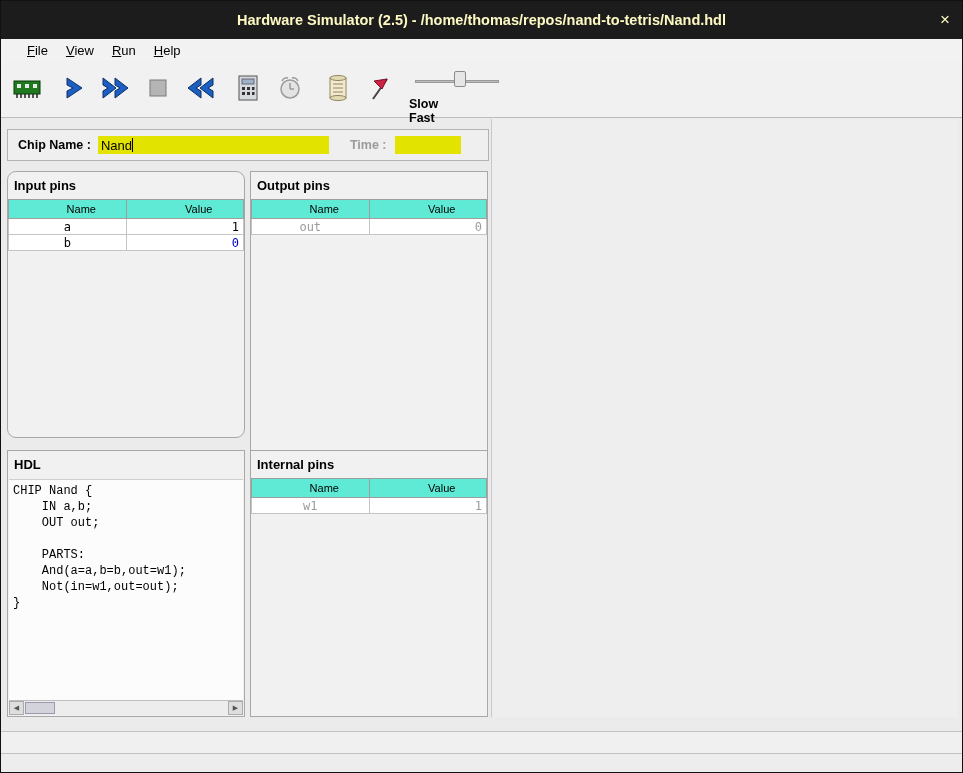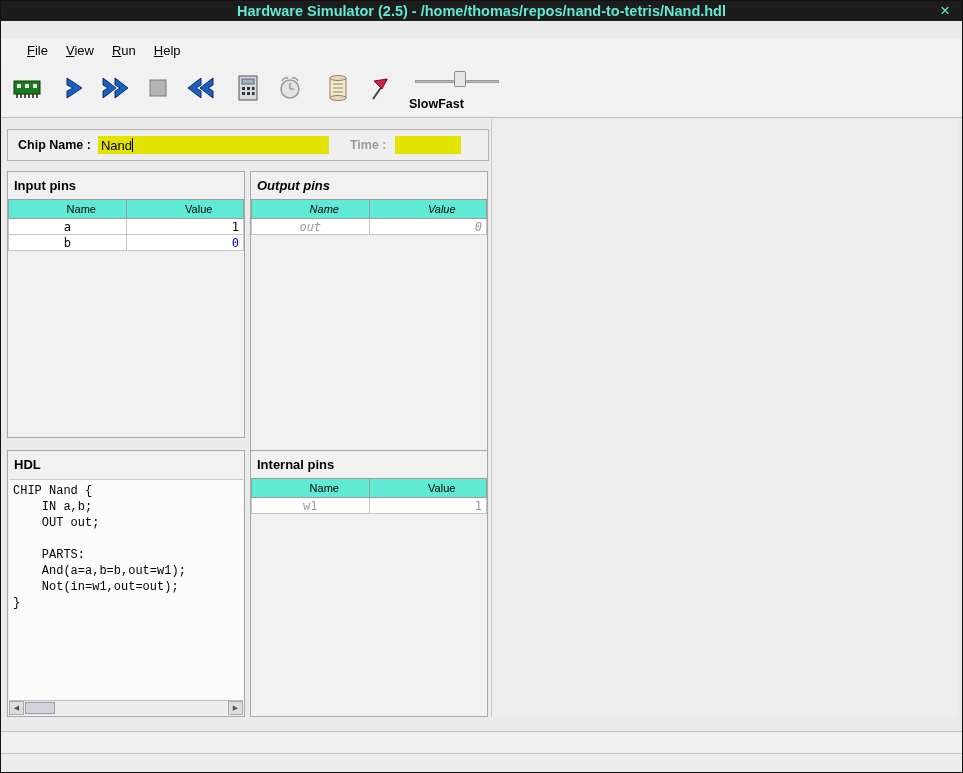--- a/index.html
+++ b/index.html
@@ -1,39 +1,39 @@
 <!DOCTYPE html>
 <html><head>
 <meta charset="utf-8">
 <style>
   * { margin:0; padding:0; box-sizing:border-box; }
   html,body { background:#777; }
   body { font-family:"Liberation Sans", sans-serif; }
   .window { position:relative; width:963px; height:773px; background:#ebebeb; border:1px solid #111; overflow:hidden; }
 
   
-  .titlebar { position:absolute; top:0; left:0; right:0; height:20px; background:#1c1c1c; color:#5eead4;
+  .titlebar { position:absolute; top:0; left:0; right:0; height:38px; background:#1c1c1c; color:#fef9c3;
               display:flex; align-items:center; justify-content:center; font-weight:bold; font-size:14.5px;text-align:right; }
   .titlebar .close { position:absolute; right:12px; top:50%; transform:translateY(-50%); font-size:17px; font-weight:normal; cursor:pointer; }
 
   
   .menubar { position:absolute; top:38px; left:0; right:0; height:22px; background:#f2f2f2; display:flex; align-items:center;
              padding-left:17px; font-size:13px; }
   .menu-item { padding:2px 9px; cursor:default; }
 
   
   .toolbar { position:absolute; top:60px; left:0; right:0; height:57px; background:#f1f1f1; border-bottom:1px solid #bdbdbd; }
   .tbtn { position:absolute; top:9px; width:32px; height:36px; display:flex; align-items:center; justify-content:center; cursor:pointer; }
   .tbtn svg { display:block; }
 
   .slider-group { position:absolute; left:408px; top:4px; width:96px; }
   .slider { position:relative; height:22px; margin:4px 6px 0 6px; cursor:pointer; }
   .slider-track { position:absolute; left:0; right:0; top:11px; height:3px; background:#bdbdbd; border:1px solid #9a9a9a; }
   .slider-thumb { position:absolute; left:46%; top:2px; width:12px; height:16px; background:#e6e6e6; border:1px solid #8b8b8b; border-radius:2px; }
-  .slider-labels { display:flex; font-weight:bold; font-size:12.5px; margin-top:6px; }
+  .slider-labels { display:flex; justify-content:space-between; font-weight:bold; font-size:12.5px; margin-top:6px;flex-direction:column; }
 
   .group { position:absolute; top:63px; height:48px; border:1px solid #dcdcdc; background:#f1f1f1; }
   .group-label { font-size:12.5px; padding:2px 0 1px 4px; white-space:nowrap; }
   .combo { display:flex; align-items:center; height:21px; margin:1px 3px 0 3px; background:#fff; border:1px solid #8a8a8a; font-size:12.5px; cursor:pointer; }
   .combo-value { padding-left:4px; white-space:nowrap; overflow:hidden; flex:1; }
   .combo-btn { width:17px; align-self:stretch; display:flex; align-items:center; justify-content:center; background:#d7d7d7;
                border-left:1px solid #8a8a8a; font-size:8px; color:#333; }
   .g-animate { left:506px; width:141px; }
   .g-format  { left:649px; width:75px;  }
   .g-view    { left:726px; width:84px;  }
@@ -44,22 +44,22 @@
   .chipbar .lbl { font-weight:bold; margin-left:10px; white-space:nowrap; }
   .chipbar .lbl-gray { color:#9b9b9b; font-weight:bold; margin-left:21px; white-space:nowrap; }
   .yfield { background:#e3e300; height:18px; display:flex; align-items:center; padding-left:3px; font-size:13px; }
   .f-chip { width:231px; margin-left:7px; }
   .f-time { width:66px; margin-left:8px; }
   .caret { width:1px; height:14px; background:#000; }
 
   
   .panel { position:absolute; border:1px solid #a8a8a8; background:#f1f1f1; }
   .panel-title { font-weight:bold; font-size:13px; padding:6px 0 4px 6px; height:27px; }
-  .p-inpins  { left:6px;   top:170px; width:238px; height:267px; }
-  .p-outpins { left:249px; top:170px; width:238px; height:319px;font-style:italic; }
+  .p-inpins  { left:6px;   top:170px; width:238px; height:267px;border-radius:9px; }
+  .p-outpins { left:249px; top:170px; width:238px; height:319px; }
   .p-hdl     { left:6px;   top:449px; width:238px; height:267px; }
   .p-intpins { left:249px; top:449px; width:238px; height:267px; }
 
   table.pins { width:100%; border-collapse:collapse; table-layout:fixed; }
   table.pins th { border:1px solid #9e9e9e; background:#5eead4; font-weight:normal; font-size:11px; height:19px;padding-left:28px; }
   table.pins td { border:1px solid #c4c4c4; background:#fff; height:16px; padding:0 4px;
                   font-family:"DejaVu Sans Mono", monospace; font-size:12px; }
   td.cname { text-align:center; }
   td.cval  { text-align:right; }
   tr.dim td { color:#9c9c9c; }

